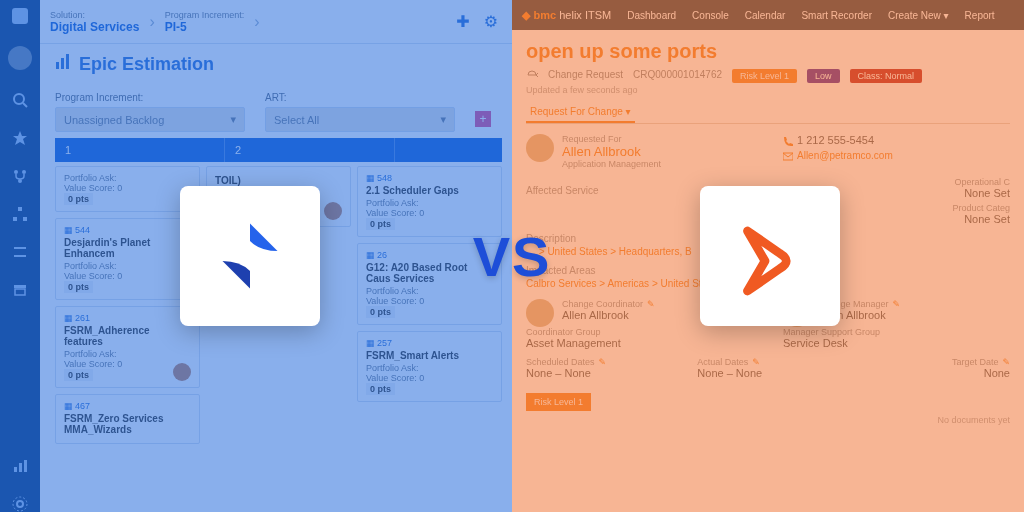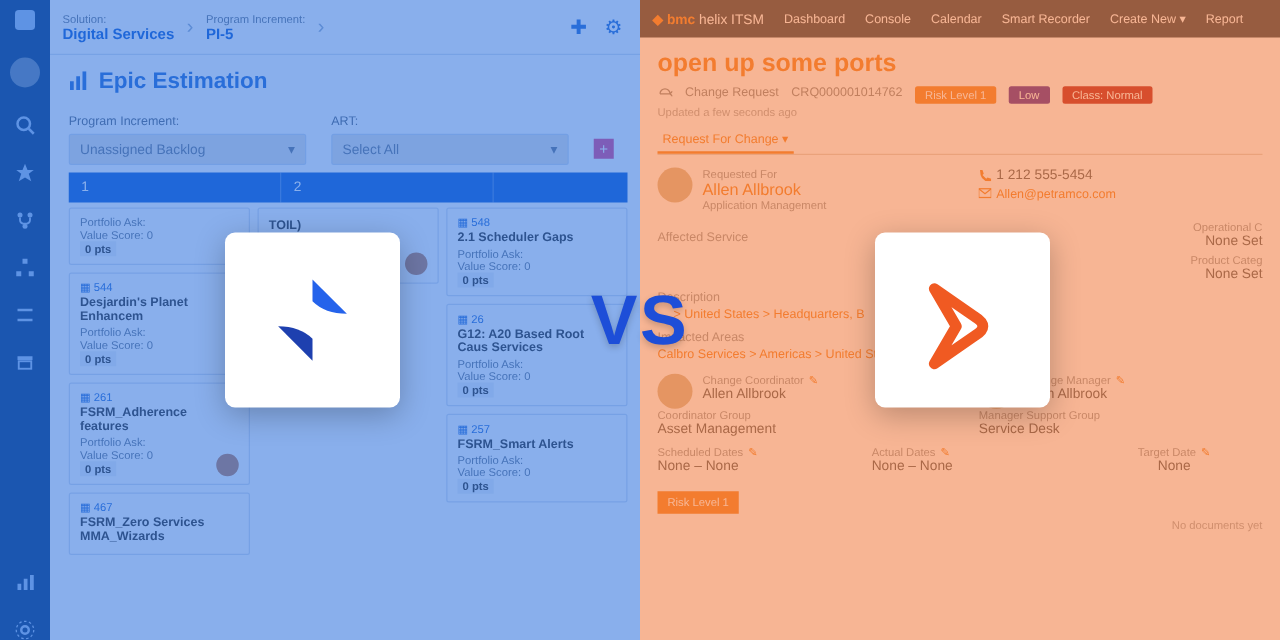--- a/index.html
+++ b/index.html
@@ -14,21 +14,21 @@
 
 .l-rail{position:absolute;left:0;top:0;width:40px;height:100%;background:#0c3b7a;display:flex;flex-direction:column;align-items:center;padding-top:8px;gap:22px}
 .l-rail svg{width:16px;height:16px;fill:#9fc0ee}
 .l-rail .av{width:24px;height:24px;border-radius:50%;background:#6a86a8}
 .l-top{position:absolute;left:40px;top:0;right:0;height:44px;border-bottom:1px solid #d8e2f0;display:flex;align-items:center;padding:4px 10px;font-size:10px;gap:6px}
 .crumb-l{color:#6b7b90;font-size:9px}
 .crumb-v{color:#1560d4;font-size:12px;font-weight:600}
 .chev{color:#9bb1cd;font-size:16px;padding:0 4px}
 .l-top .sp{flex:1}
 .l-top .ic{color:#2b6fd6;font-size:16px;padding:0 4px}
-.l-h1{position:absolute;left:55px;top:54px;font-size:18px;color:#2b6fd6;font-weight:600;display:flex;align-items:center;gap:8px}
+.l-h1{position:absolute;left:55px;top:54px;font-size:18px;color:#2b6fd6;font-weight:600;display:flex;gap:8px}
 .l-h1 svg{width:16px;height:16px;fill:#2b6fd6}
 .l-flt{position:absolute;left:55px;top:92px;right:10px;display:flex;gap:20px;font-size:11px}
 .l-flt .lbl{color:#5b6b80;font-size:10px;margin-bottom:4px}
 .l-flt .sel{border:1px solid #cedbee;padding:5px 8px;font-size:11px;color:#6b7b90;background:#e5e5e5;border-radius:2px;display:flex;justify-content:space-between;align-items:center}
 .l-flt .c1{width:190px}.l-flt .c2{width:190px}
 .plus{width:16px;height:16px;background:#e44a8c;color:#fff;font-size:12px;display:flex;align-items:center;justify-content:center;margin-top:19px}
 .l-board{position:absolute;left:55px;top:138px;right:10px;bottom:0}
 .colhdr{display:flex;background:#1560d4;color:#fff;font-size:11px}
 .colhdr div{padding:6px 10px;border-right:1px solid rgba(255,255,255,.25)}
 .colhdr .e{width:170px}.colhdr .n{width:170px}
@@ -305,21 +305,21 @@
 
     <div class="r-row">
       <div class="blk">
           <div class="l"><span>Scheduled Dates</span><span class="pen">✎</span></div>
           <div class="v">None – None</div>
         </div>
       <div class="blk">
           <div class="l"><span>Actual Dates</span><span class="pen">✎</span></div>
           <div class="v">None – None</div>
         </div>
-      <div class="blk" style="text-align:center">
+      <div class="blk" style="text-align:right">
           <div class="l"><span>Target Date</span><span class="pen">✎</span></div>
           <div class="v">None</div>
         </div>
     </div>
 
     <div class="r-btn">Risk Level 1</div>
     <div style="text-align:right;font-size:9px;color:#aaa;margin-top:4px">No documents yet</div>
   </div>
   <div class="tint"></div>
 </div>

